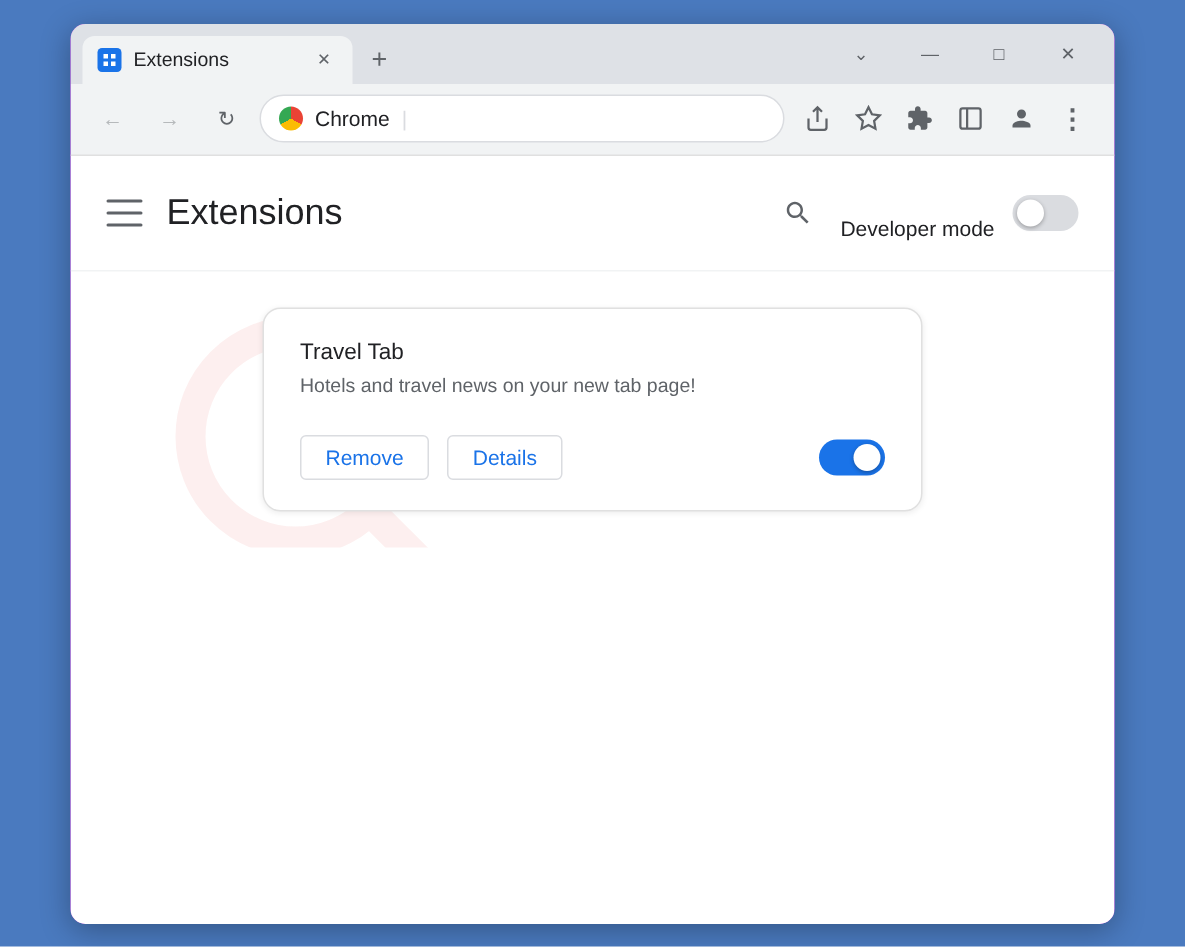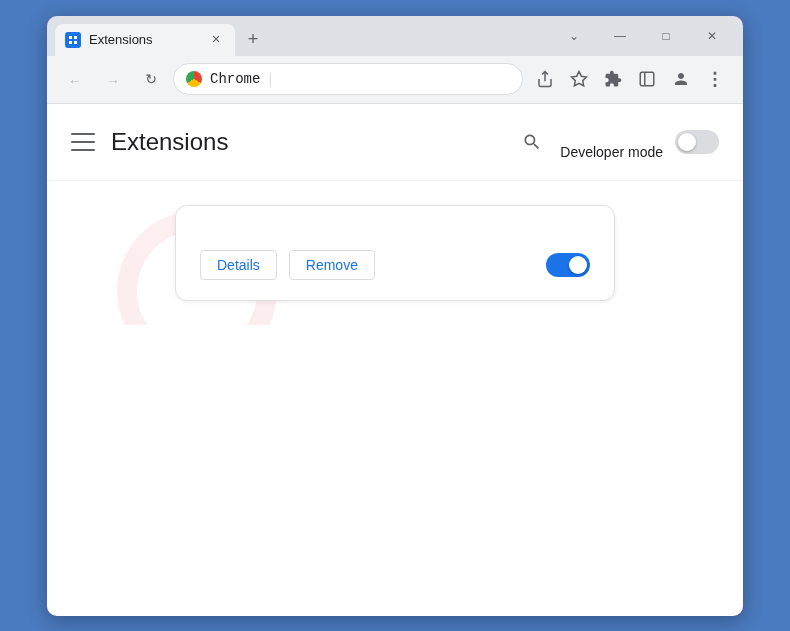--- a/index.html
+++ b/index.html
@@ -154,21 +154,20 @@
     .chrome-logo {
       width: 16px;
       height: 16px;
       border-radius: 50%;
       background: conic-gradient(#ea4335 0deg 120deg, #fbbc04 120deg 240deg, #34a853 240deg 360deg);
       flex-shrink: 0;
     }
 
     .address-chrome {
       font-weight: 500;
-      font-family: Liberation Mono, monospace;
     }
 
     .address-divider {
       color: #dadce0;
     }
 
     .address-url {
       color: #5f6368;
     }
 
@@ -485,24 +484,30 @@
 
       <div class="watermark">
         <svg class="watermark-magnifier" width="220" height="220" viewBox="0 0 220 220" opacity="0.08">
           <circle cx="90" cy="90" r="70" fill="none" stroke="#e53935" stroke-width="20"></circle>
           <line x1="145" y1="145" x2="200" y2="200" stroke="#e53935" stroke-width="20" stroke-linecap="round"></line>
         </svg>
         <div class="watermark-text">RISK.COM</div>
       </div>
 
       <div class="extension-card">
+        <div class="extension-header">
+          <div class="extension-info">
+            <div class="extension-name">Travel Tab</div>
+            <div class="extension-desc">Hotels and travel news on your new tab page!</div>
+          </div>
+        </div>
         <div class="extension-footer">
           <div class="extension-buttons">
+            <button class="ext-btn">Remove</button>
             <button class="ext-btn">Details</button>
-            <button class="ext-btn">Remove</button>
           </div>
           <div class="toggle-switch on">
             <div class="knob"></div>
           </div>
         </div>
       </div>
 
     </div>
   </div>
 </div>

